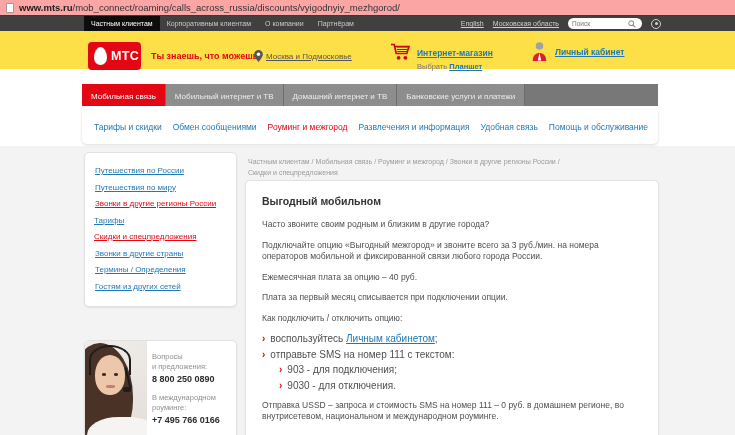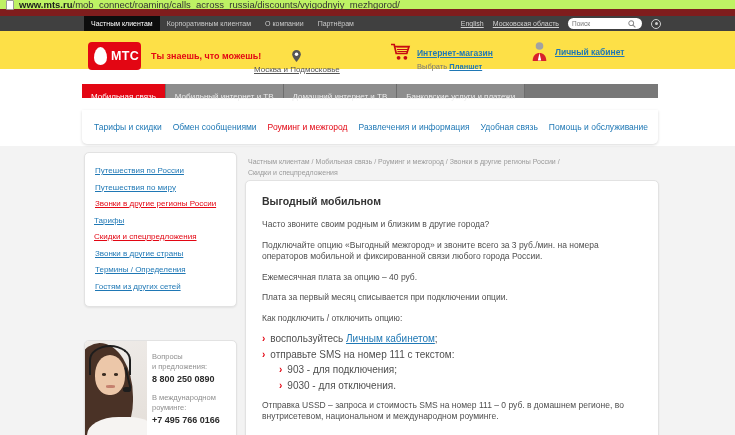--- a/index.html
+++ b/index.html
@@ -4,21 +4,21 @@
 <style>
   * { margin:0; padding:0; box-sizing:border-box; }
   html,body { width:735px; height:435px; }
   body { position:relative; overflow:hidden; background:#fff; font-family:"Liberation Sans",sans-serif; }
   a { cursor:pointer; }
 
   
   .lower-bg { position:absolute; left:0; top:146px; width:735px; height:289px; background:#f3f3f3; }
 
   
-  .urlbar { position:absolute; left:0; top:0; width:735px; height:16px; background:#bef264; border-bottom:7px solid #7f1d1d; display:flex; align-items:center; padding-left:6px; }
+  .urlbar { position:absolute; left:0; top:0; width:735px; height:16px; background:#fca5a5; border-bottom:1px solid #7f1d1d; display:flex; align-items:center; padding-left:6px; }
   .doc-icon { width:8px; height:10px; border:1px solid #9a9a9a; background:#fff; margin-right:5px; border-radius:1px; }
   .url-text { font-size:9.5px; color:#333; white-space:nowrap; }
   .url-domain { font-weight:bold; color:#1c1c1c; }
 
   
   .topbar { position:absolute; left:0; top:16px; width:735px; height:15px; background:#404040; display:flex; align-items:center; font-size:7px; color:#c9c9c9; }
   .topbar-inner { display:flex; align-items:center; width:100%; padding-left:84px; padding-right:74px; }
   .tb-item { padding:0 7px; line-height:15px; white-space:nowrap; }
   .tb-item.active { background:#0d0d0d; color:#fff; }
   .tb-right { margin-left:auto; display:flex; align-items:center; gap:9px; }
@@ -27,32 +27,32 @@
   .tb-search input { border:none; outline:none; width:56px; font-size:6.5px; color:#666; background:transparent; font-family:"Liberation Sans",sans-serif; }
   .tb-circle { width:10px; height:10px; border:1.5px solid #cfcfcf; border-radius:50%; display:inline-flex; align-items:center; justify-content:center; }
   .tb-circle i { width:3px; height:3px; background:#cfcfcf; border-radius:50%; }
 
   
   .header { position:absolute; left:0; top:31px; width:735px; height:38px; background:#fde047; }
   .logo { position:absolute; left:88px; top:11px; width:53px; height:28px; background:#e30613; border-radius:4px; display:flex; align-items:center; }
   .egg { width:13px; height:18px; background:#fff; margin-left:6px; border-radius:50% 50% 50% 50% / 60% 60% 40% 40%; }
   .logo-txt { color:#fff; font-weight:bold; font-size:12.5px; margin-left:4px; letter-spacing:.3px; }
   .slogan { position:absolute; left:151px; top:20px; font-size:9px; font-weight:bold; color:#e30613; white-space:nowrap; }
-  .loc { position:absolute; left:254px; top:19px; display:flex; align-items:center; gap:3px;flex-direction:column; }
+  .loc { position:absolute; left:254px; top:19px; display:flex; align-items:center; gap:3px; }
   .loc a { font-size:8px; color:#555; text-decoration:underline; white-space:nowrap; }
   .shop { position:absolute; left:390px; top:11px; display:flex; }
   .shop-txt { margin-left:5px; }
   .shop-title { font-size:8.5px; font-weight:bold; color:#1f78b5; text-decoration:underline; white-space:nowrap; }
   .shop-sub { font-size:7.5px; color:#777; margin-top:2px; white-space:nowrap; }
   .shop-sub a { color:#1f78b5; font-weight:bold; text-decoration:underline; }
   .account { position:absolute; left:531px; top:10px; display:flex; align-items:center; }
   .account a { font-size:8.5px; font-weight:bold; color:#1f78b5; text-decoration:underline; margin-left:7px; white-space:nowrap; }
 
   
-  .mainnav { position:absolute; left:82px; top:84px; width:576px; height:14px; background:#787878; display:flex; font-size:8px; }
+  .mainnav { position:absolute; left:82px; top:84px; width:576px; height:22px; background:#787878; display:flex; font-size:8px; }
   .tab { padding:0 9px; line-height:26px; color:#ececec; background:#8d8d8d; border-right:1px solid #6d6d6d; white-space:nowrap; }
   .tab.active { background:#e30613; color:#fff; }
 
   
   .subnav { position:absolute; left:82px; top:110px; width:576px; height:34px; background:#fff; border-radius:0 0 5px 5px; box-shadow:0 1px 3px rgba(0,0,0,.15); display:flex; align-items:center; padding-left:12px; gap:11px; font-size:8.5px; }
   .subnav a { color:#1f78b5; white-space:nowrap; }
   .subnav a.active { color:#e30613; }
 
   
   .crumbs { position:absolute; left:248px; top:156px; width:406px; font-size:7px; color:#9a9a9a; line-height: 11px; }

